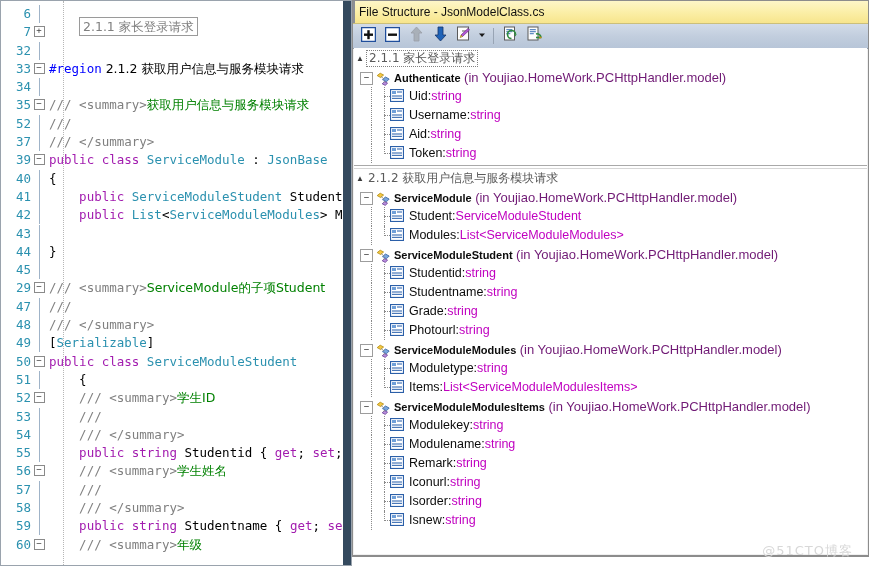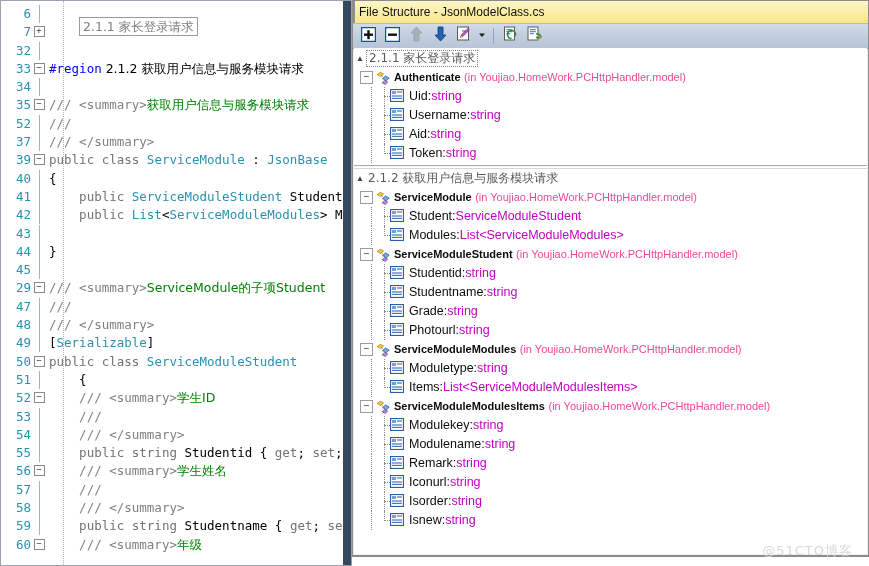--- a/index.html
+++ b/index.html
@@ -34,21 +34,21 @@
     margin-top:-2px;
   }
   .vline{
     display:inline-block;width:1px;height:18px;background:#9fb3c8;vertical-align:top;
   }
   .codetext{display:inline-block;vertical-align:top;padding-left:2px;}
   .indentguide{
     position:absolute;left:62px;top:0;width:0;height:100%;
     border-left:1px dotted #b6b6b6;
   }
-  .k{color:#737373;}     
+  .k{color:#a21caf;}     
   .t{color:#2b91af;}     
   .c{color:#808080;}     
   .g{color:#008000;}     
   .p{color:#000000;}     
   .pp{color:#0000ff;}    
   .cjk{font-family:"DejaVu Sans","Liberation Sans",sans-serif;font-size:12.5px;}
 
   .collapsed-region{
     position:absolute;left:78px;top:16px;
     border:1px solid #9a9a9a;background:#ffffff;color:#808080;
@@ -141,21 +141,21 @@
   .treeline.last:after{
     content:"";position:absolute;left:6px;top:0;height:10px;border-left:1px dotted #8a8a8a;
   }
   .treeline.last:before{
     content:"";position:absolute;left:6px;top:9px;width:6px;border-top:1px dotted #8a8a8a;
   }
   .ico{display:inline-block;width:16px;height:16px;vertical-align:middle;margin:0 3px 0 1px;}
   .nm{color:#0c0c0c;font-weight:bold;font-size:11px;}
   .nmn{color:#0c0c0c;font-size:12.5px;}
   .ty{color:#c000c0;font-size:12.5px;}
-  .ns{color:#ec4899;font-size:11px;}
+  .ns{color:#701a75;font-size:13px;}
 
   .watermark{
     position:absolute;right:16px;bottom:6px;
     color:#d8d8d8;font-size:13px;
     font-family:"DejaVu Sans","Liberation Sans",sans-serif;
     letter-spacing:1px;pointer-events:none;
   }
   .fs-bottom-edge{
     position:absolute;left:352px;top:556px;width:517px;height:10px;background:#ffffff;
     border-top:1px solid #8c8c8c;

